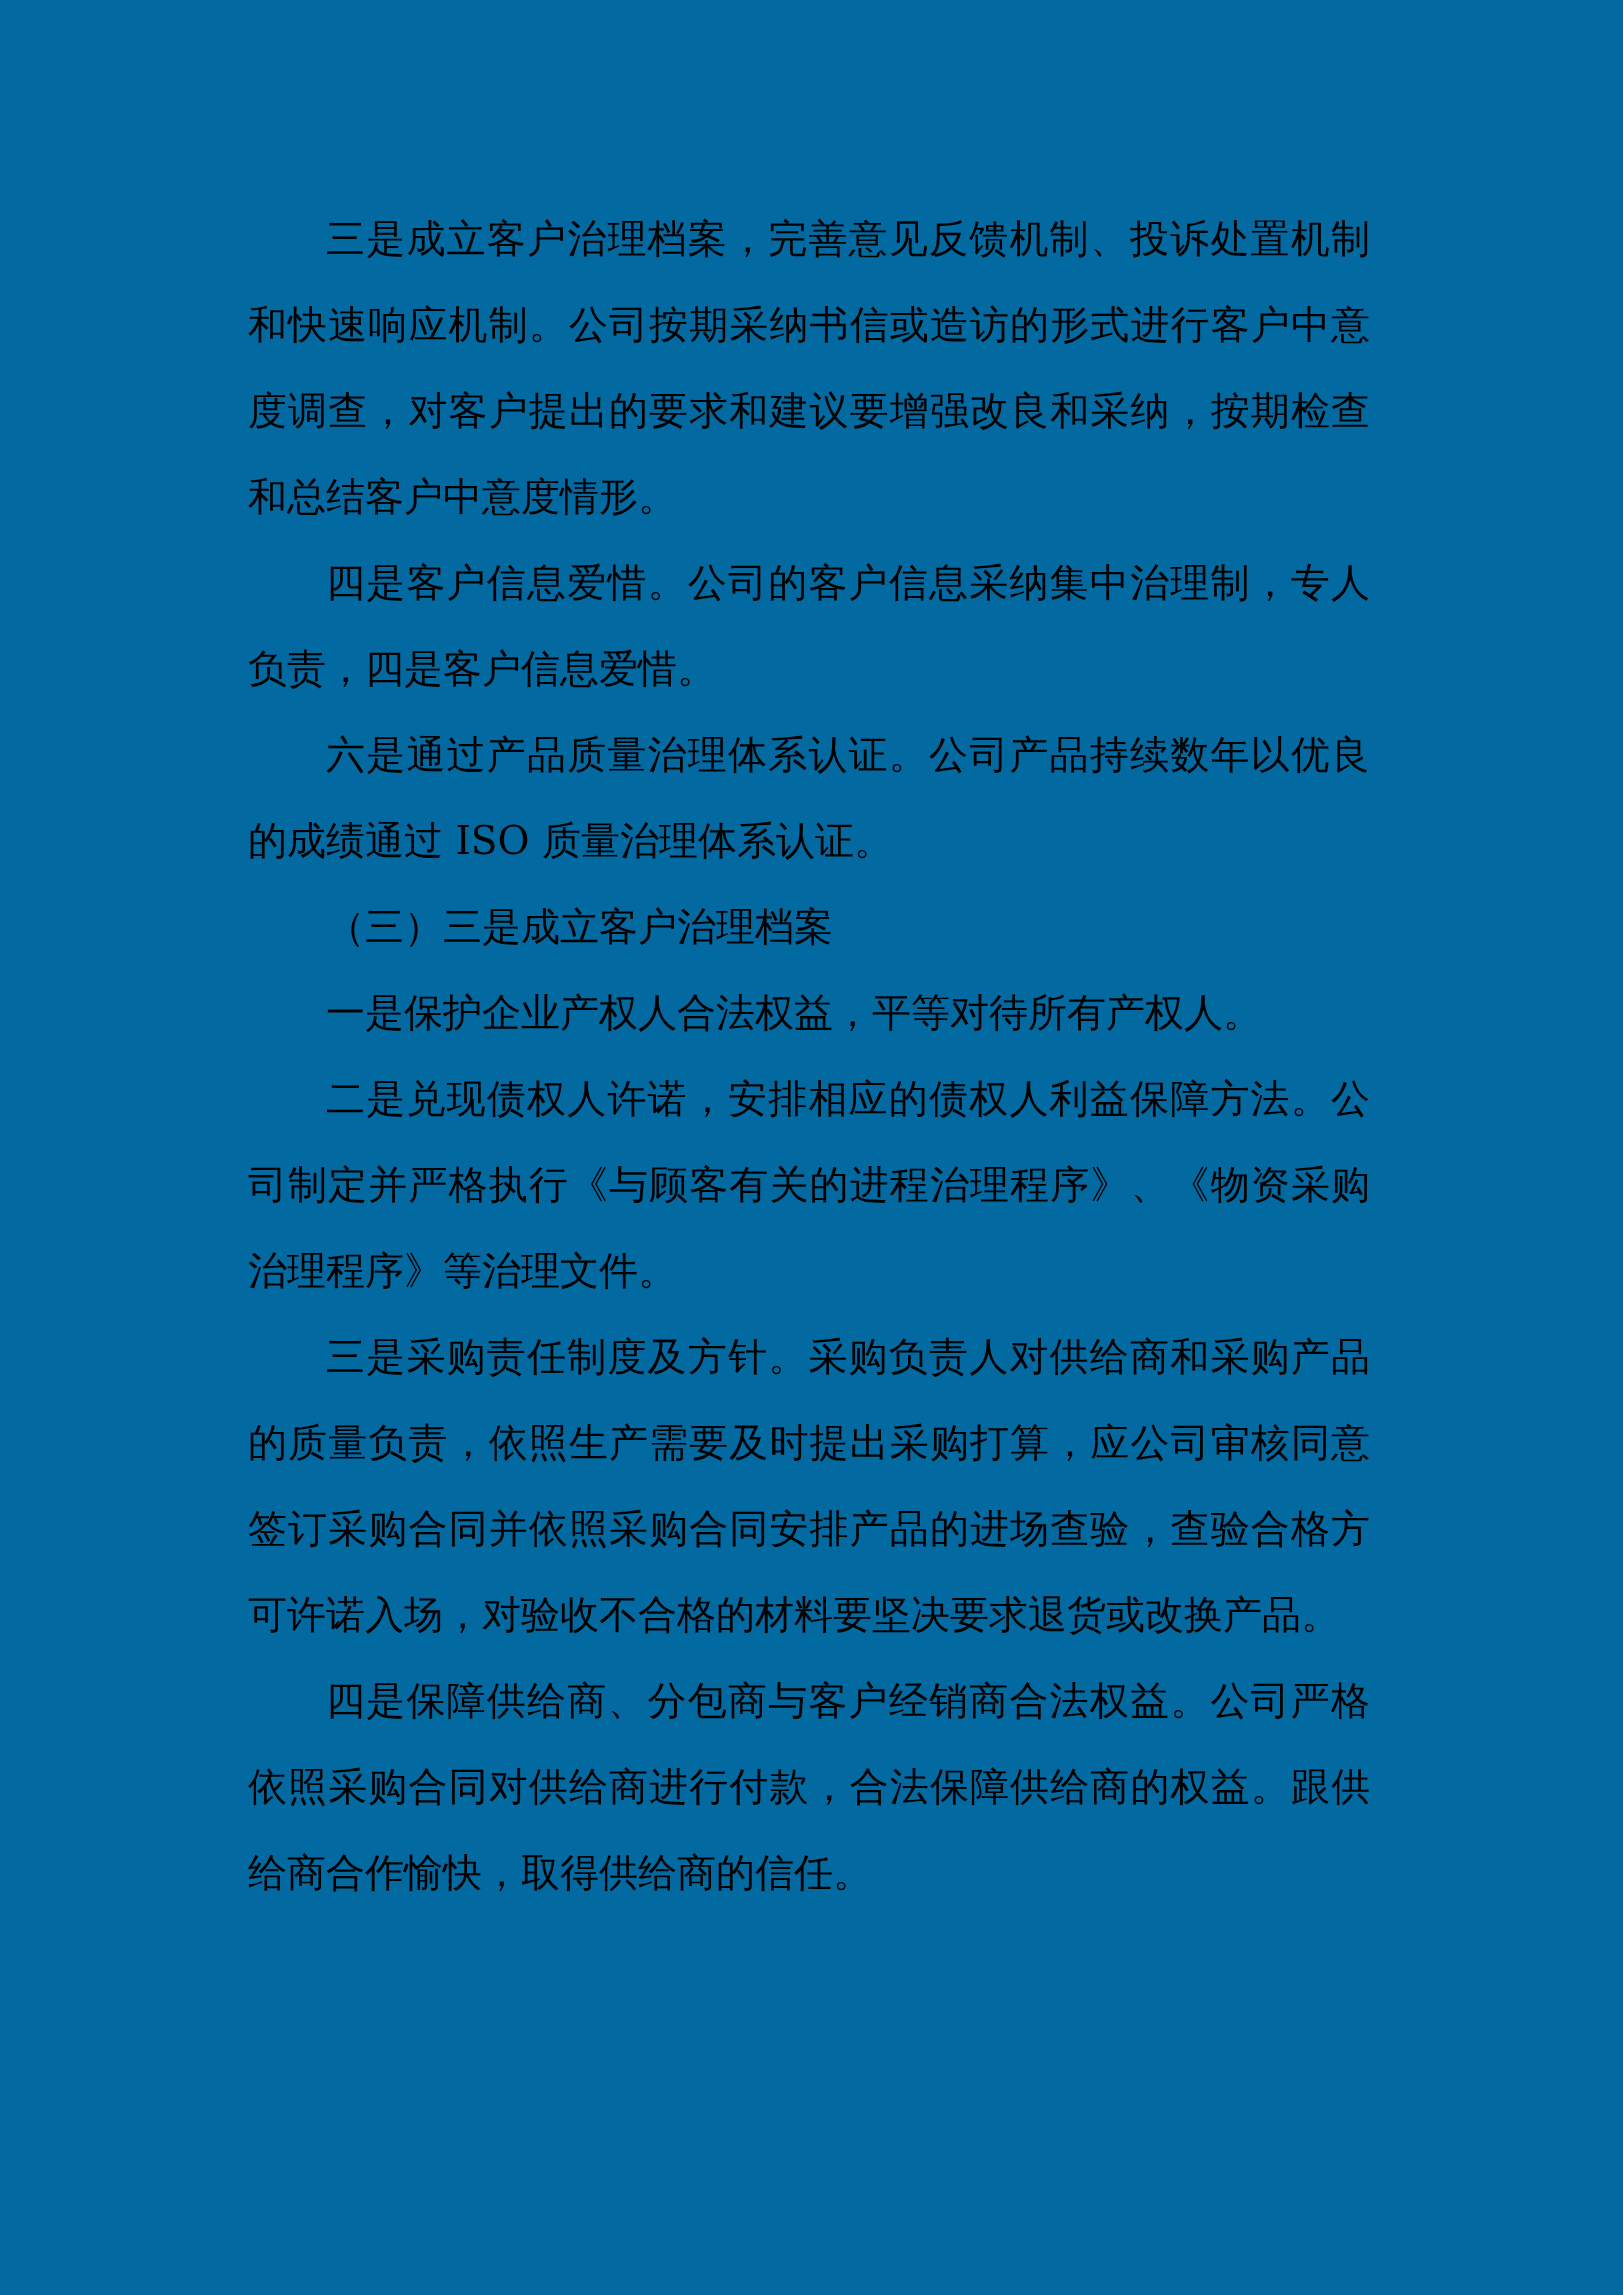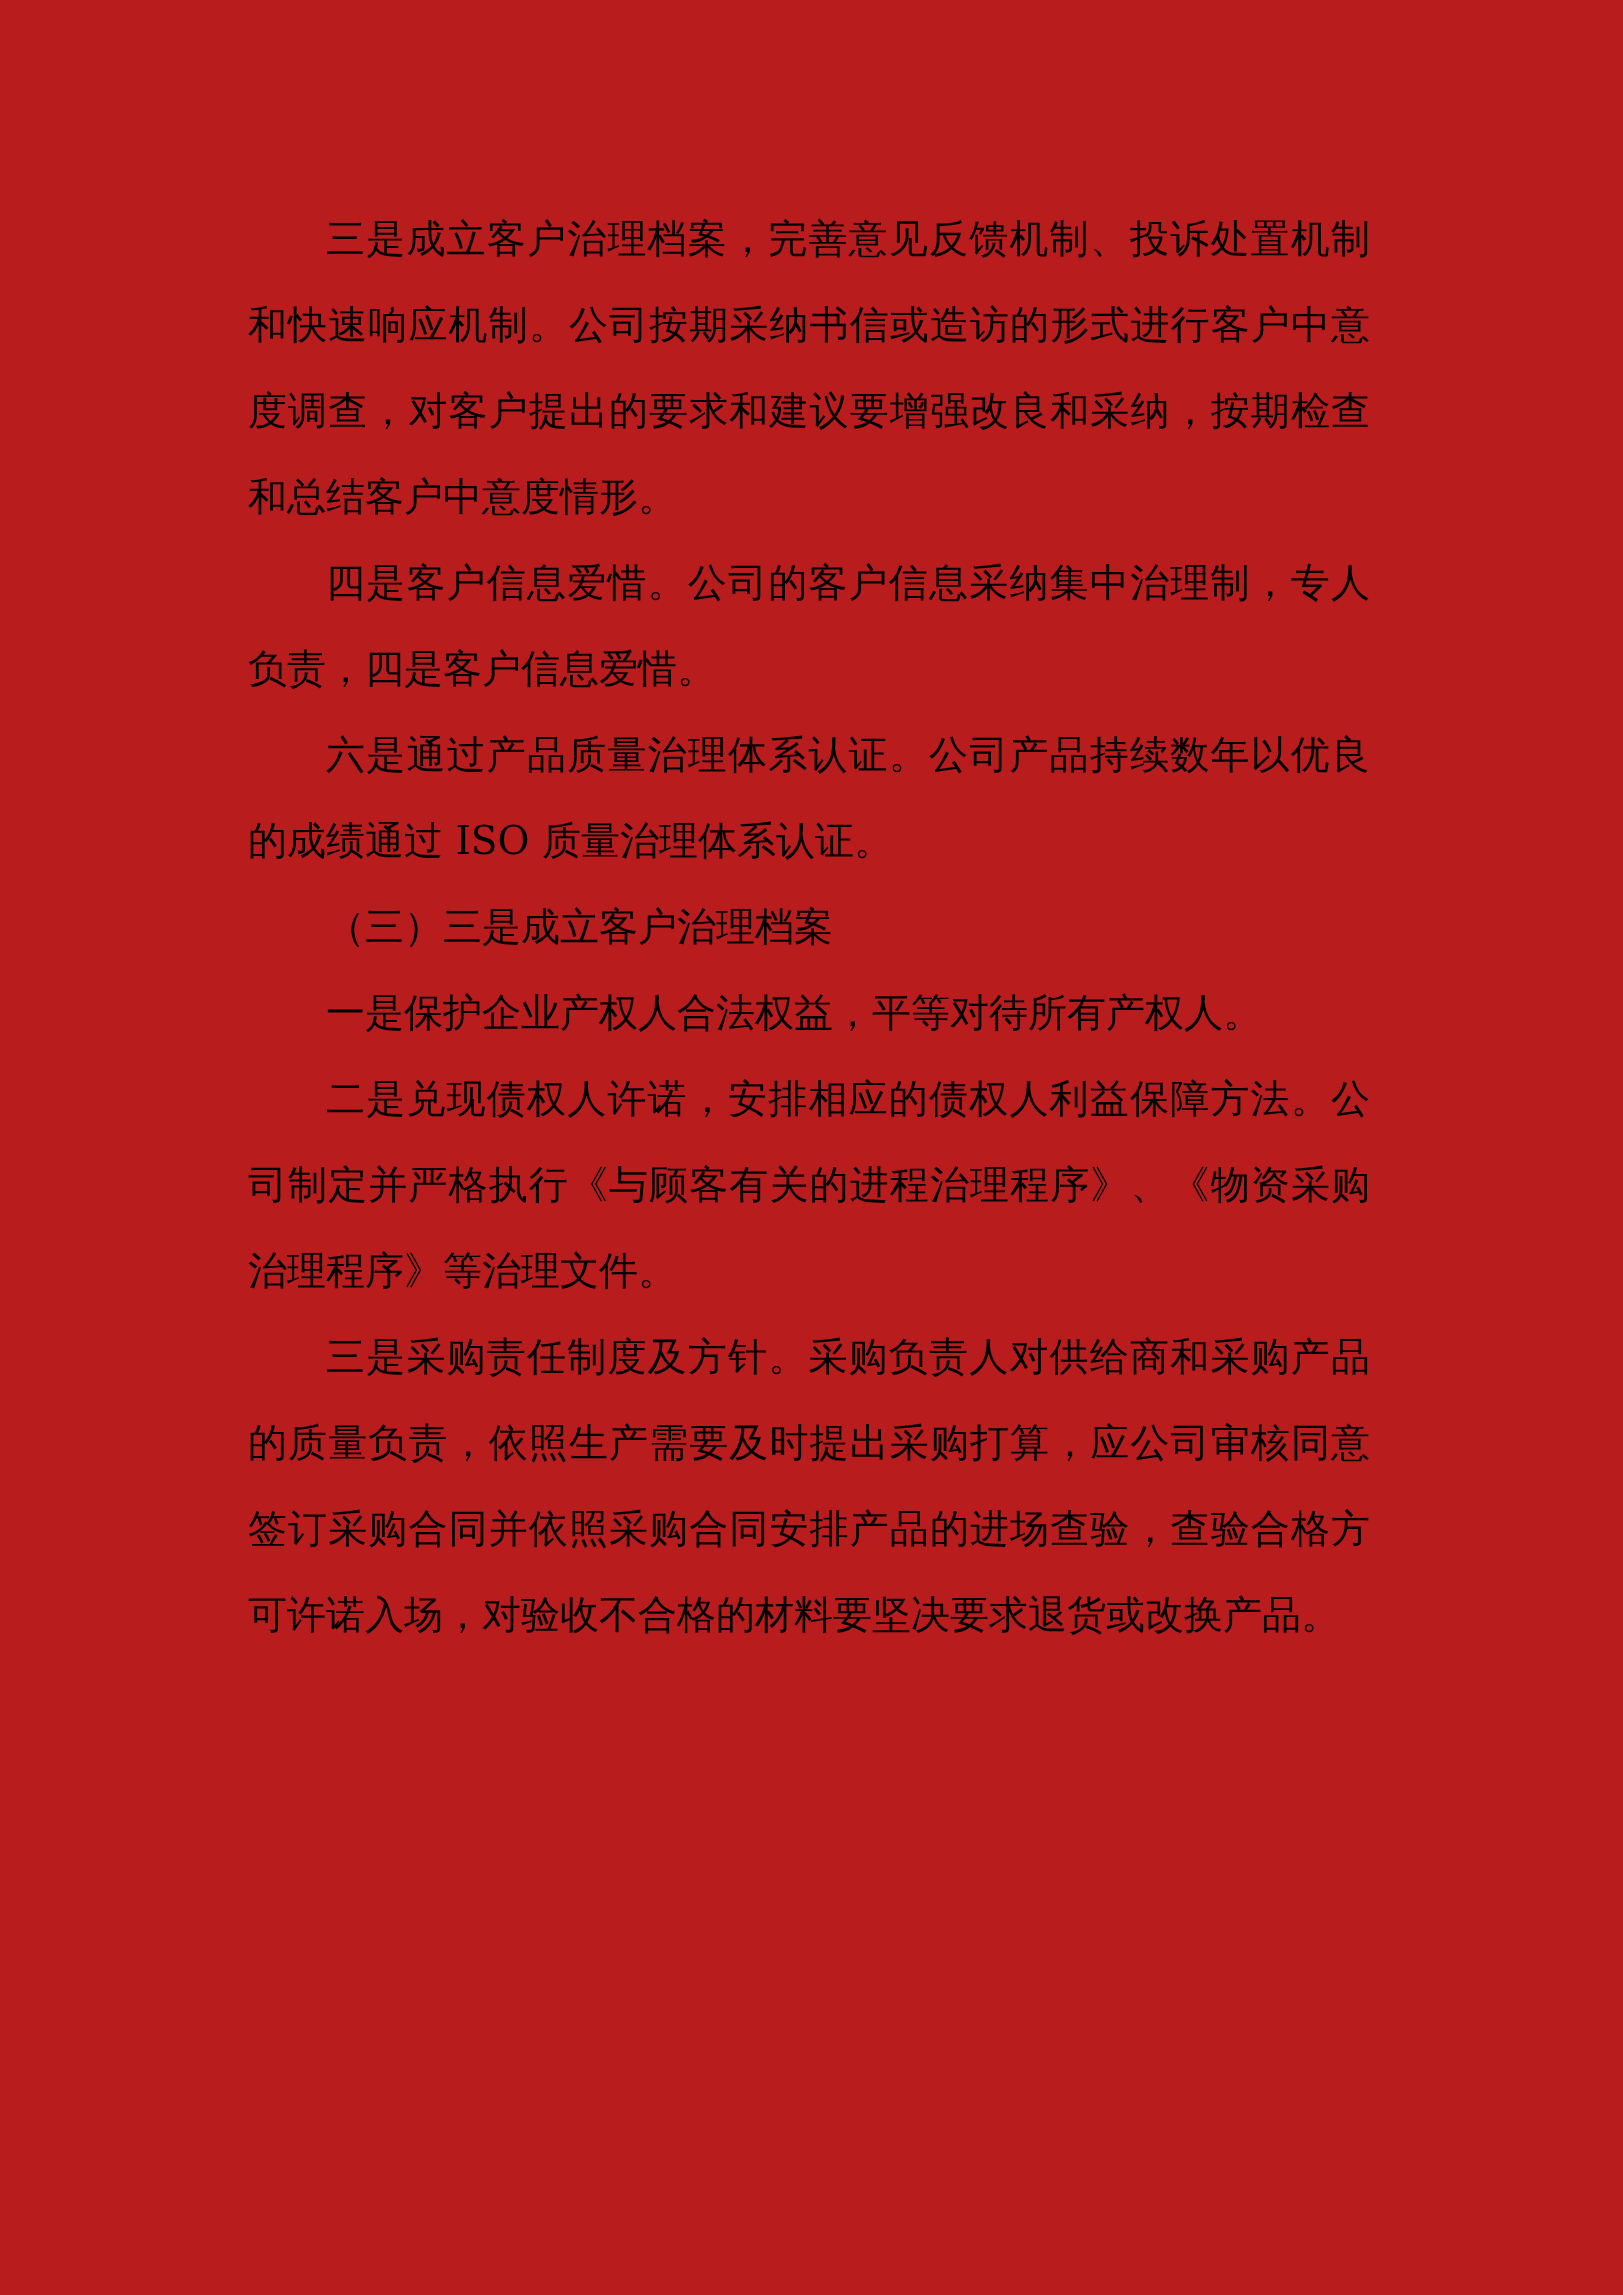--- a/index.html
+++ b/index.html
@@ -4,21 +4,21 @@
 <style>
   html, body {
     margin: 0;
     padding: 0;
     background: #ffffff;
   }
   .page {
     position: relative;
     width: 1623px;
     height: 2295px;
-    background: #b91c1c;
+    background: #0369a1;
     box-sizing: border-box;
     padding: 196px 253px 0 248px;
     overflow: hidden;
   }
   .text-area {
     width: 100%;
   }
   p.para {
     margin: 0;
     padding: 0;
@@ -37,15 +37,16 @@
 
 <div class="page">
   <div class="text-area">
       <p class="para">三是成立客户治理档案，完善意见反馈机制、投诉处置机制和快速响应机制。公司按期采纳书信或造访的形式进行客户中意度调查，对客户提出的要求和建议要增强改良和采纳，按期检查和总结客户中意度情形。</p>
       <p class="para">四是客户信息爱惜。公司的客户信息采纳集中治理制，专人负责，四是客户信息爱惜。</p>
       <p class="para">六是通过产品质量治理体系认证。公司产品持续数年以优良的成绩通过 ISO 质量治理体系认证。</p>
       <p class="para">（三）三是成立客户治理档案</p>
       <p class="para">一是保护企业产权人合法权益，平等对待所有产权人。</p>
       <p class="para">二是兑现债权人许诺，安排相应的债权人利益保障方法。公司制定并严格执行《与顾客有关的进程治理程序》、《物资采购治理程序》等治理文件。</p>
       <p class="para">三是采购责任制度及方针。采购负责人对供给商和采购产品的质量负责，依照生产需要及时提出采购打算，应公司审核同意签订采购合同并依照采购合同安排产品的进场查验，查验合格方可许诺入场，对验收不合格的材料要坚决要求退货或改换产品。</p>
+      <p class="para">四是保障供给商、分包商与客户经销商合法权益。公司严格依照采购合同对供给商进行付款，合法保障供给商的权益。跟供给商合作愉快，取得供给商的信任。</p>
     </div>
 </div>
 
 
 </body></html>

